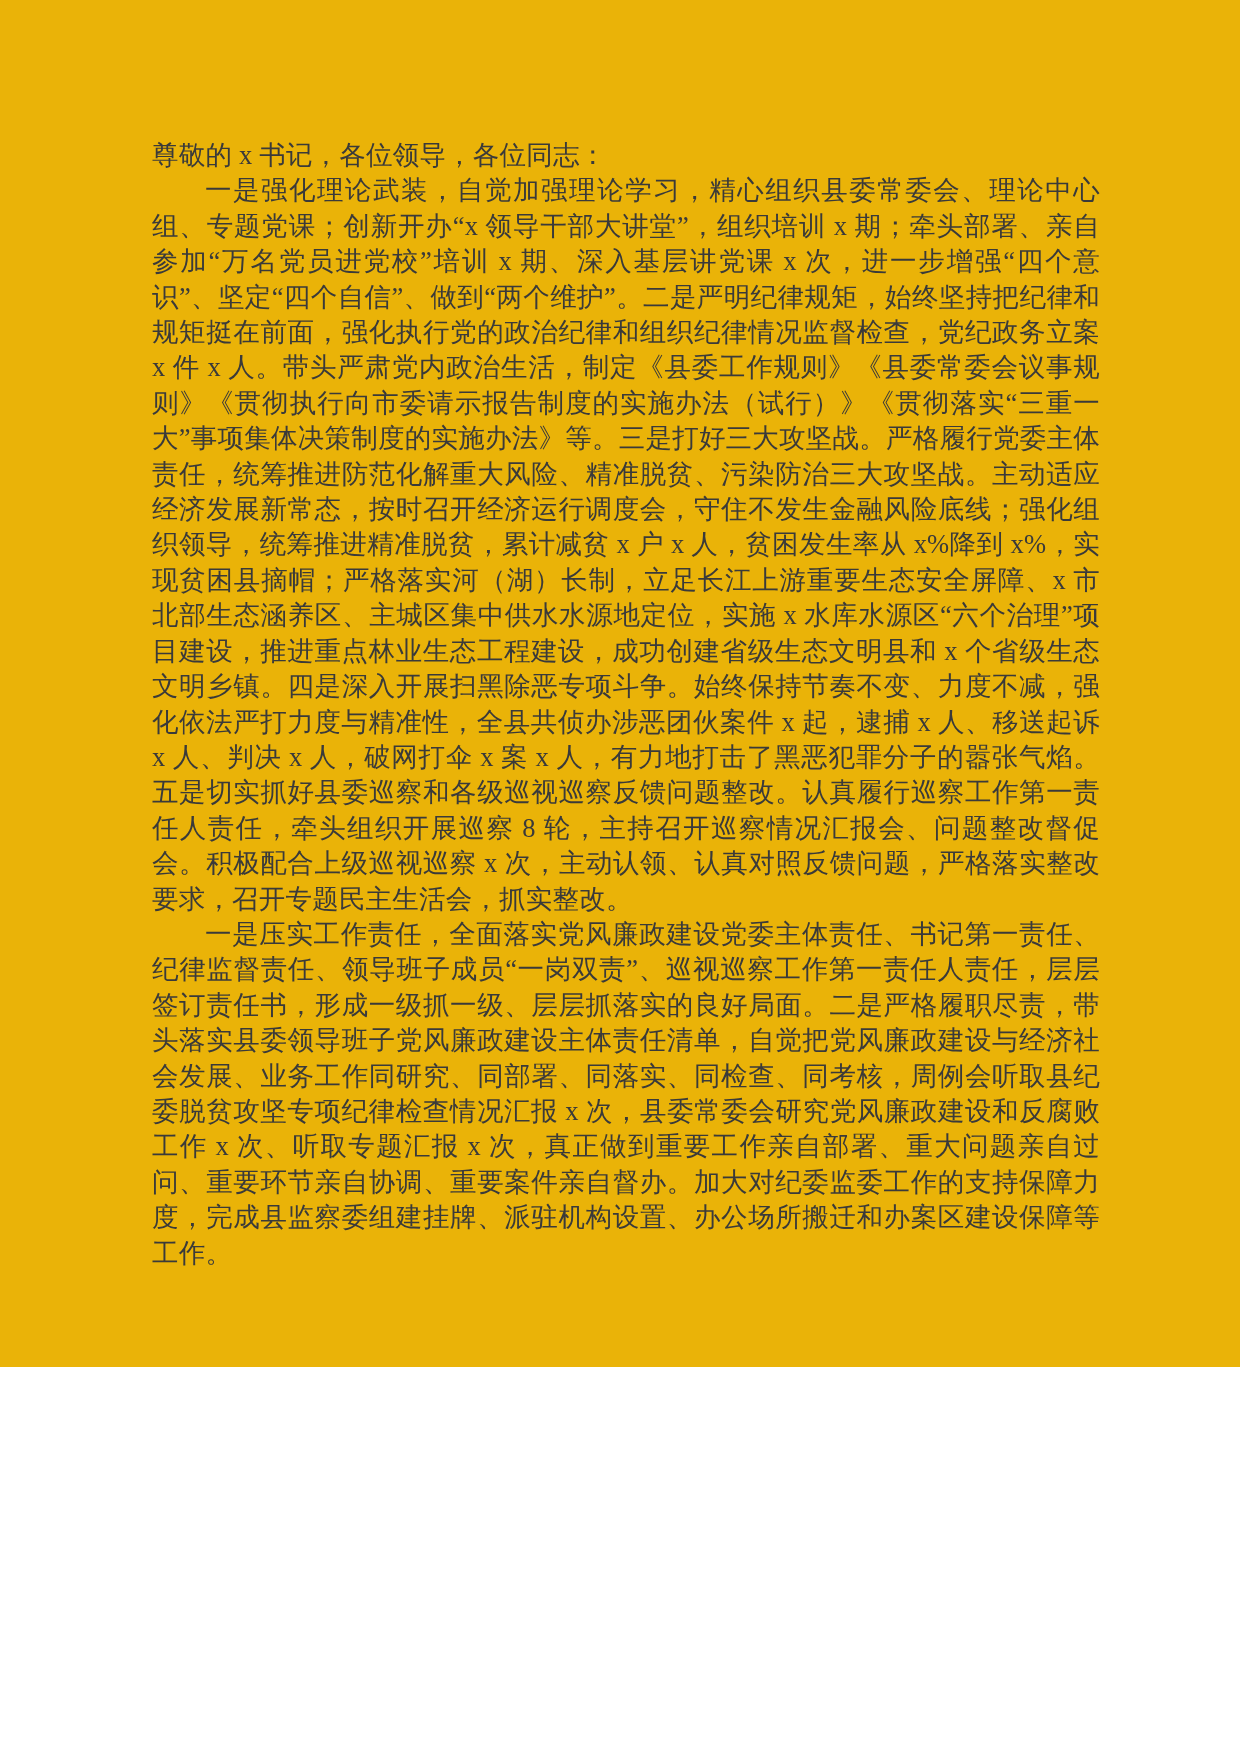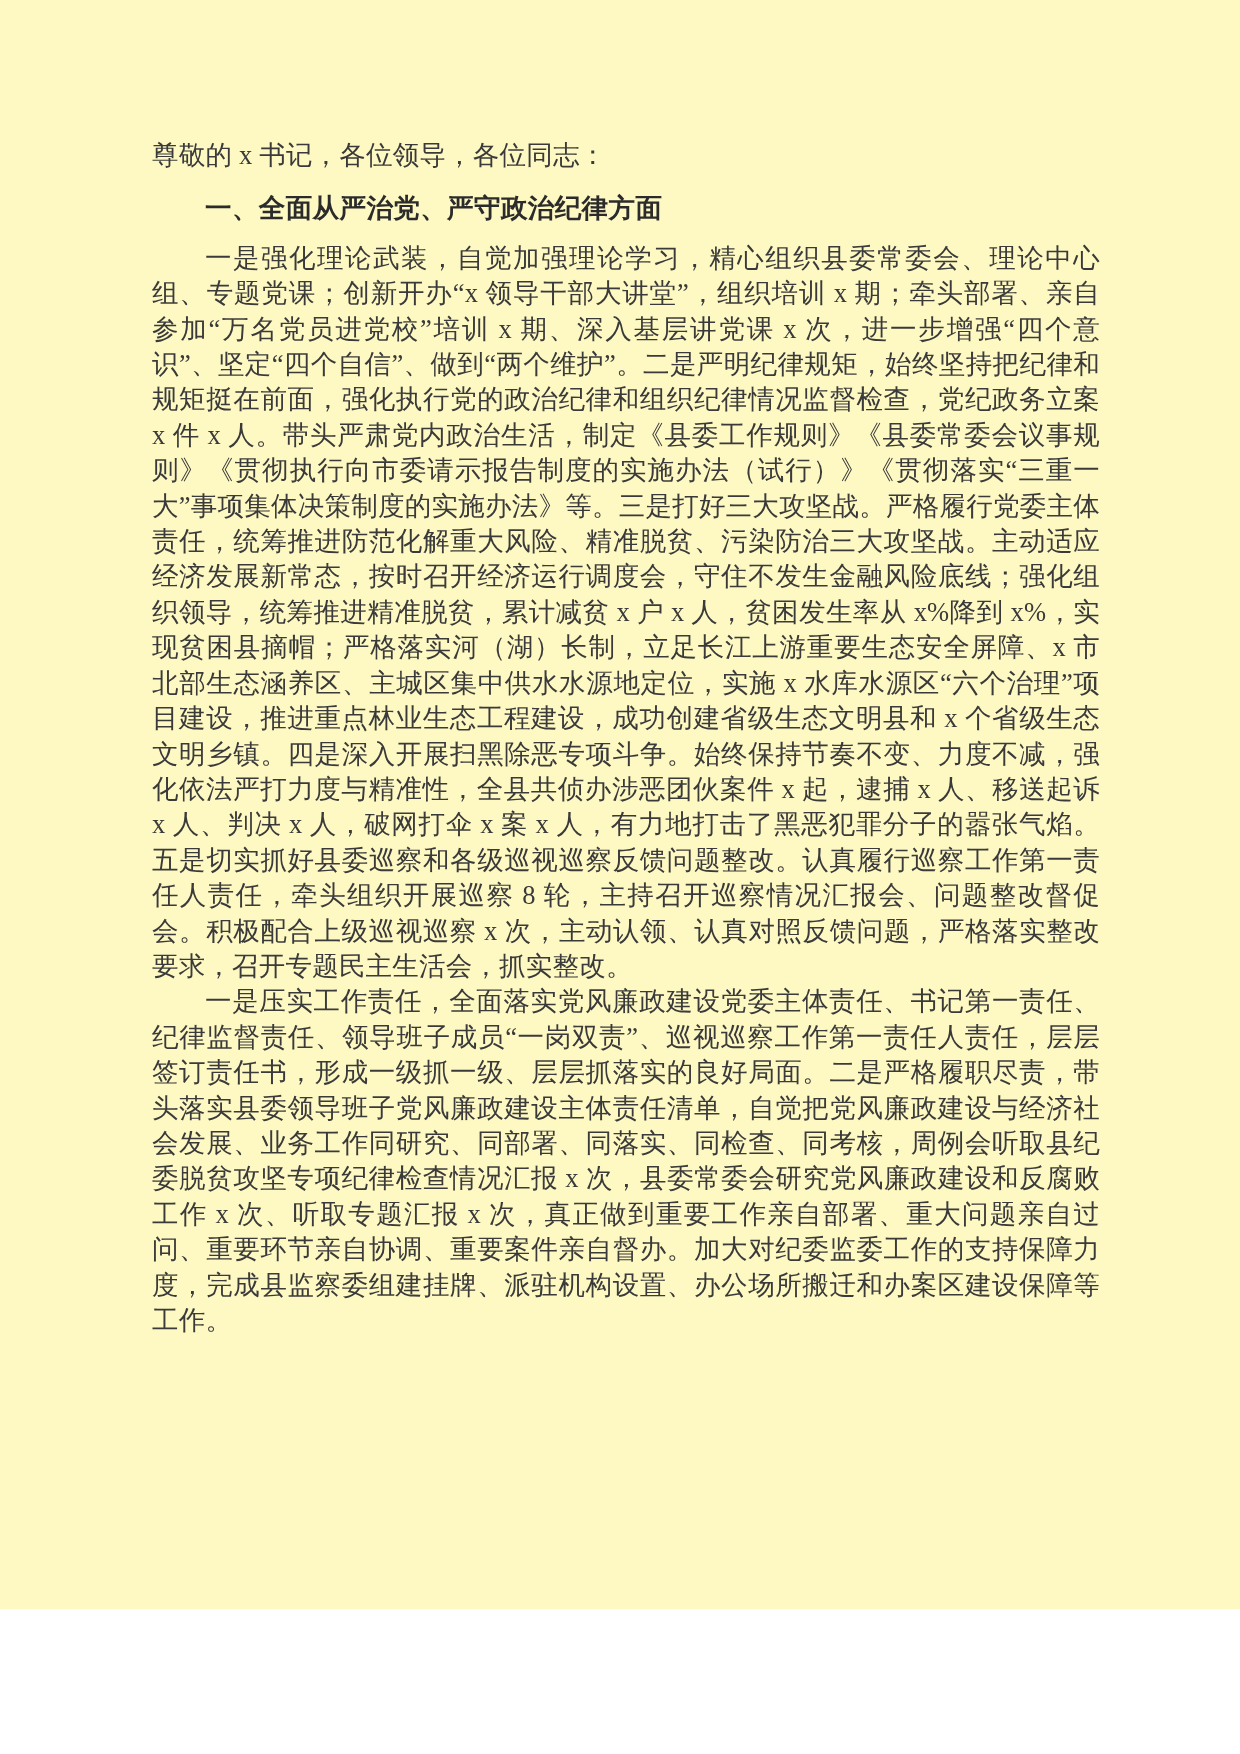--- a/index.html
+++ b/index.html
@@ -3,22 +3,22 @@
 <meta charset="utf-8">
 <style>
   html, body {
     margin: 0;
     padding: 0;
     background: #ffffff;
   }
   .page {
     position: relative;
     width: 1240px;
-    height: 1609px;
-    background: #fef9c3;
+    height: 1367px;
+    background: #eab308;
     box-sizing: border-box;
     padding: 138px 140px 0 152px;
     overflow: hidden;
   }
   .doc-body {
     font-family: "Liberation Serif", "DejaVu Serif", serif;
     font-size: 26.5px;
     line-height: 35.4px;
     color: #3a3a3a;
     text-align: justify;
@@ -49,20 +49,19 @@
 </style>
 </head>
 <body>
 
 <div class="page">
   <div class="doc-body">
 
     <p class="salutation">尊敬的 x 书记，各位领导，各位同志：</p>
 
 
-    <h2 class="section-heading">一、全面从严治党、严守政治纪律方面</h2>
     <p class="para">一是强化理论武装，自觉加强理论学习，精心组织县委常委会、理论中心组、专题党课；创新开办“x 领导干部大讲堂”，组织培训 x 期；牵头部署、亲自参加“万名党员进党校”培训 x 期、深入基层讲党课 x 次，进一步增强“四个意识”、坚定“四个自信”、做到“两个维护”。二是严明纪律规矩，始终坚持把纪律和规矩挺在前面，强化执行党的政治纪律和组织纪律情况监督检查，党纪政务立案 x 件 x 人。带头严肃党内政治生活，制定《县委工作规则》《县委常委会议事规则》《贯彻执行向市委请示报告制度的实施办法（试行）》《贯彻落实“三重一大”事项集体决策制度的实施办法》等。三是打好三大攻坚战。严格履行党委主体责任，统筹推进防范化解重大风险、精准脱贫、污染防治三大攻坚战。主动适应经济发展新常态，按时召开经济运行调度会，守住不发生金融风险底线；强化组织领导，统筹推进精准脱贫，累计减贫 x 户 x 人，贫困发生率从 x%降到 x%，实现贫困县摘帽；严格落实河（湖）长制，立足长江上游重要生态安全屏障、x 市北部生态涵养区、主城区集中供水水源地定位，实施 x 水库水源区“六个治理”项目建设，推进重点林业生态工程建设，成功创建省级生态文明县和 x 个省级生态文明乡镇。四是深入开展扫黑除恶专项斗争。始终保持节奏不变、力度不减，强化依法严打力度与精准性，全县共侦办涉恶团伙案件 x 起，逮捕 x 人、移送起诉 x 人、判决 x 人，破网打伞 x 案 x 人，有力地打击了黑恶犯罪分子的嚣张气焰。五是切实抓好县委巡察和各级巡视巡察反馈问题整改。认真履行巡察工作第一责任人责任，牵头组织开展巡察 8 轮，主持召开巡察情况汇报会、问题整改督促会。积极配合上级巡视巡察 x 次，主动认领、认真对照反馈问题，严格落实整改要求，召开专题民主生活会，抓实整改。</p>
 
     <p class="para">一是压实工作责任，全面落实党风廉政建设党委主体责任、书记第一责任、纪律监督责任、领导班子成员“一岗双责”、巡视巡察工作第一责任人责任，层层签订责任书，形成一级抓一级、层层抓落实的良好局面。二是严格履职尽责，带头落实县委领导班子党风廉政建设主体责任清单，自觉把党风廉政建设与经济社会发展、业务工作同研究、同部署、同落实、同检查、同考核，周例会听取县纪委脱贫攻坚专项纪律检查情况汇报 x 次，县委常委会研究党风廉政建设和反腐败工作 x 次、听取专题汇报 x 次，真正做到重要工作亲自部署、重大问题亲自过问、重要环节亲自协调、重要案件亲自督办。加大对纪委监委工作的支持保障力度，完成县监察委组建挂牌、派驻机构设置、办公场所搬迁和办案区建设保障等工作。</p>
 
 
   </div>
 </div>
 
 </body></html>

